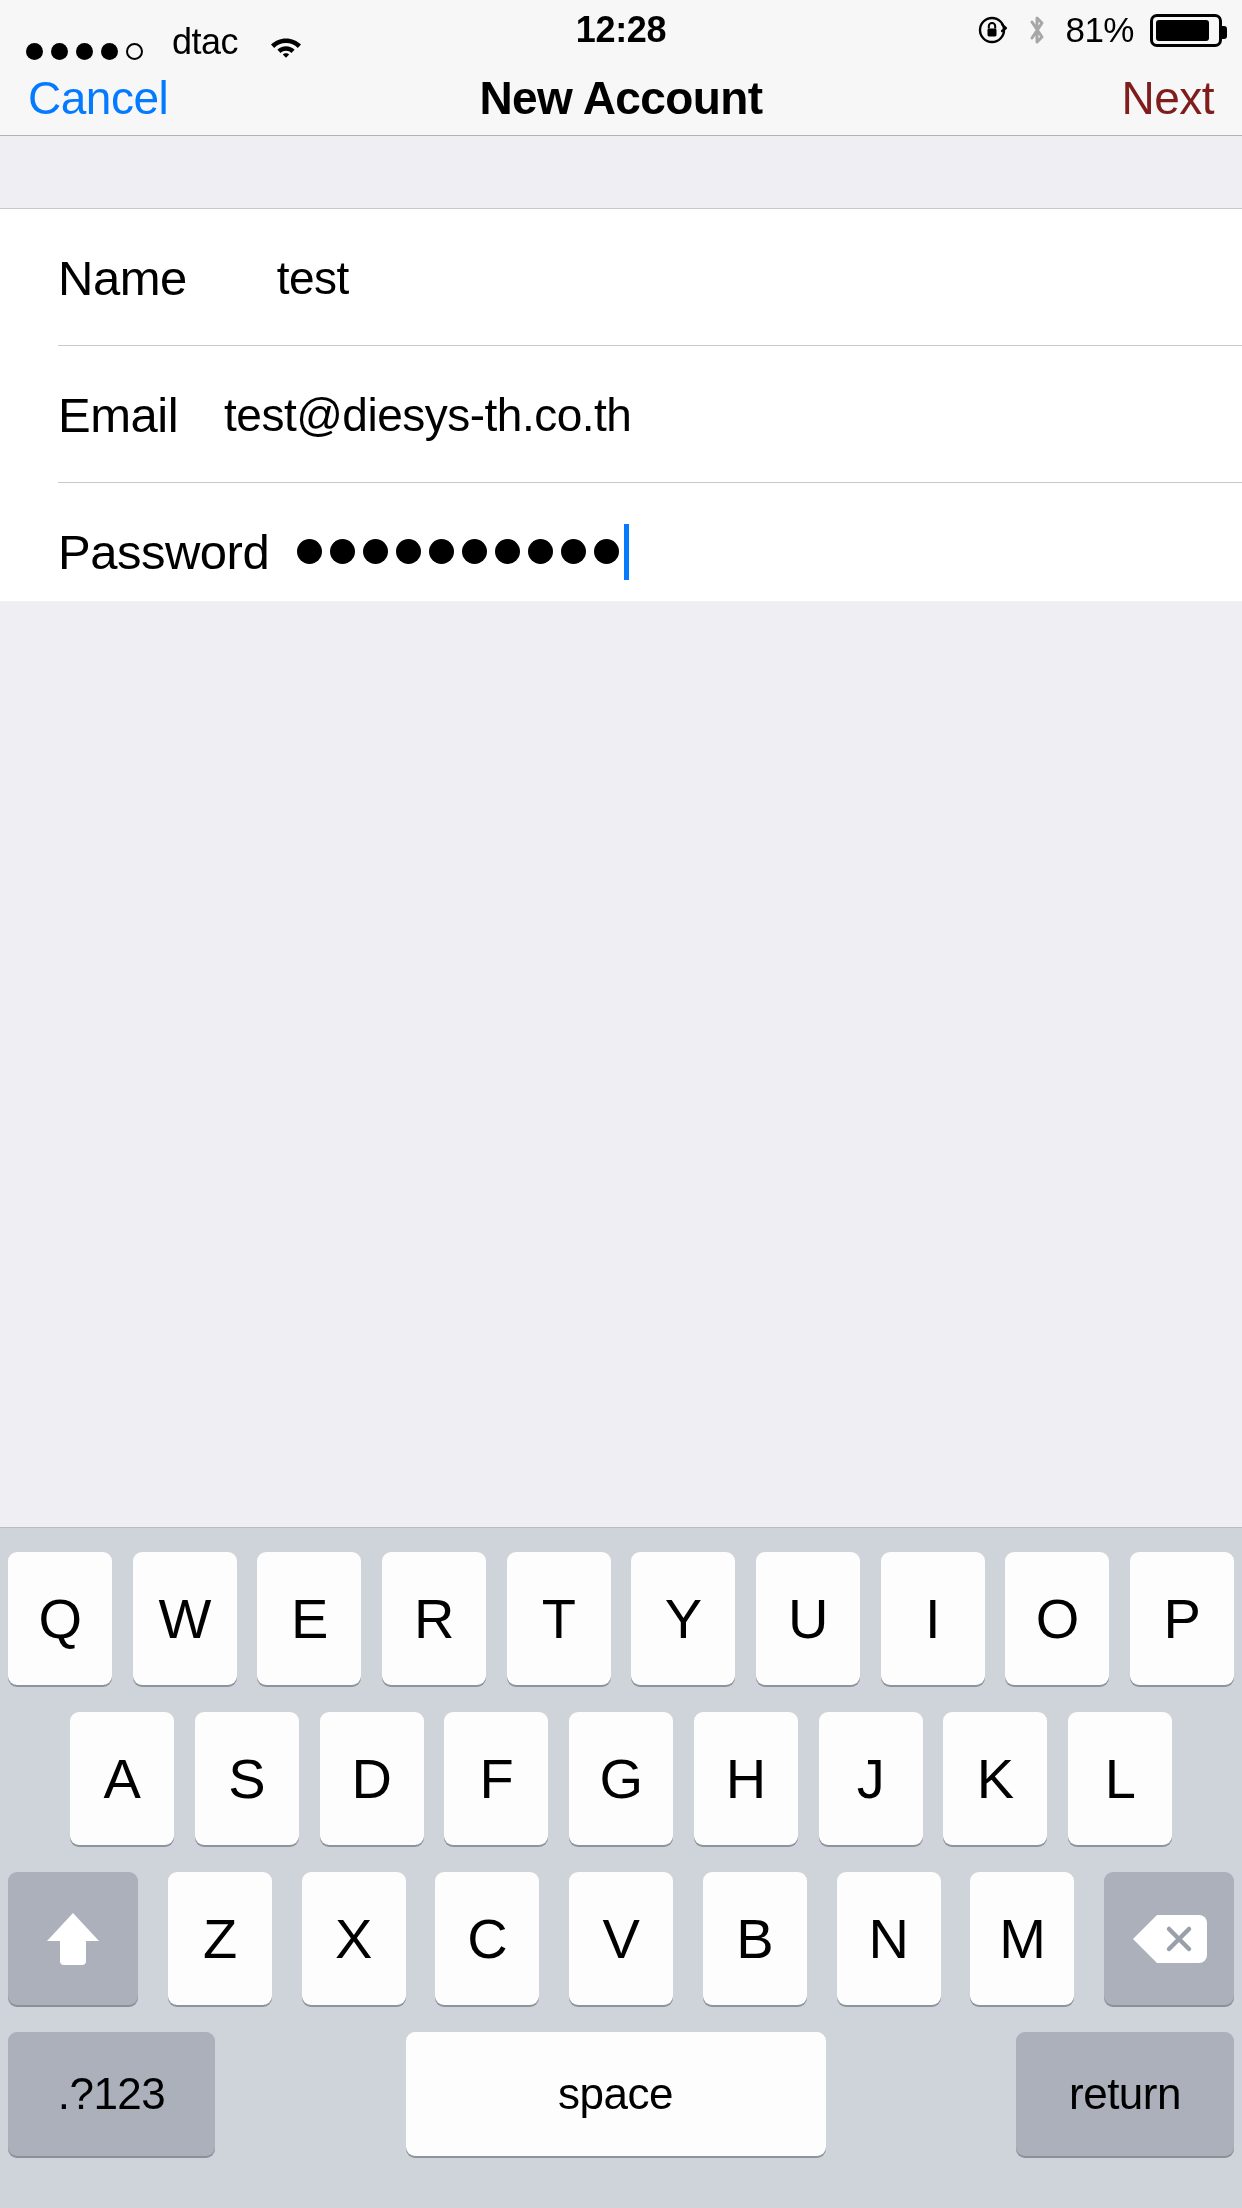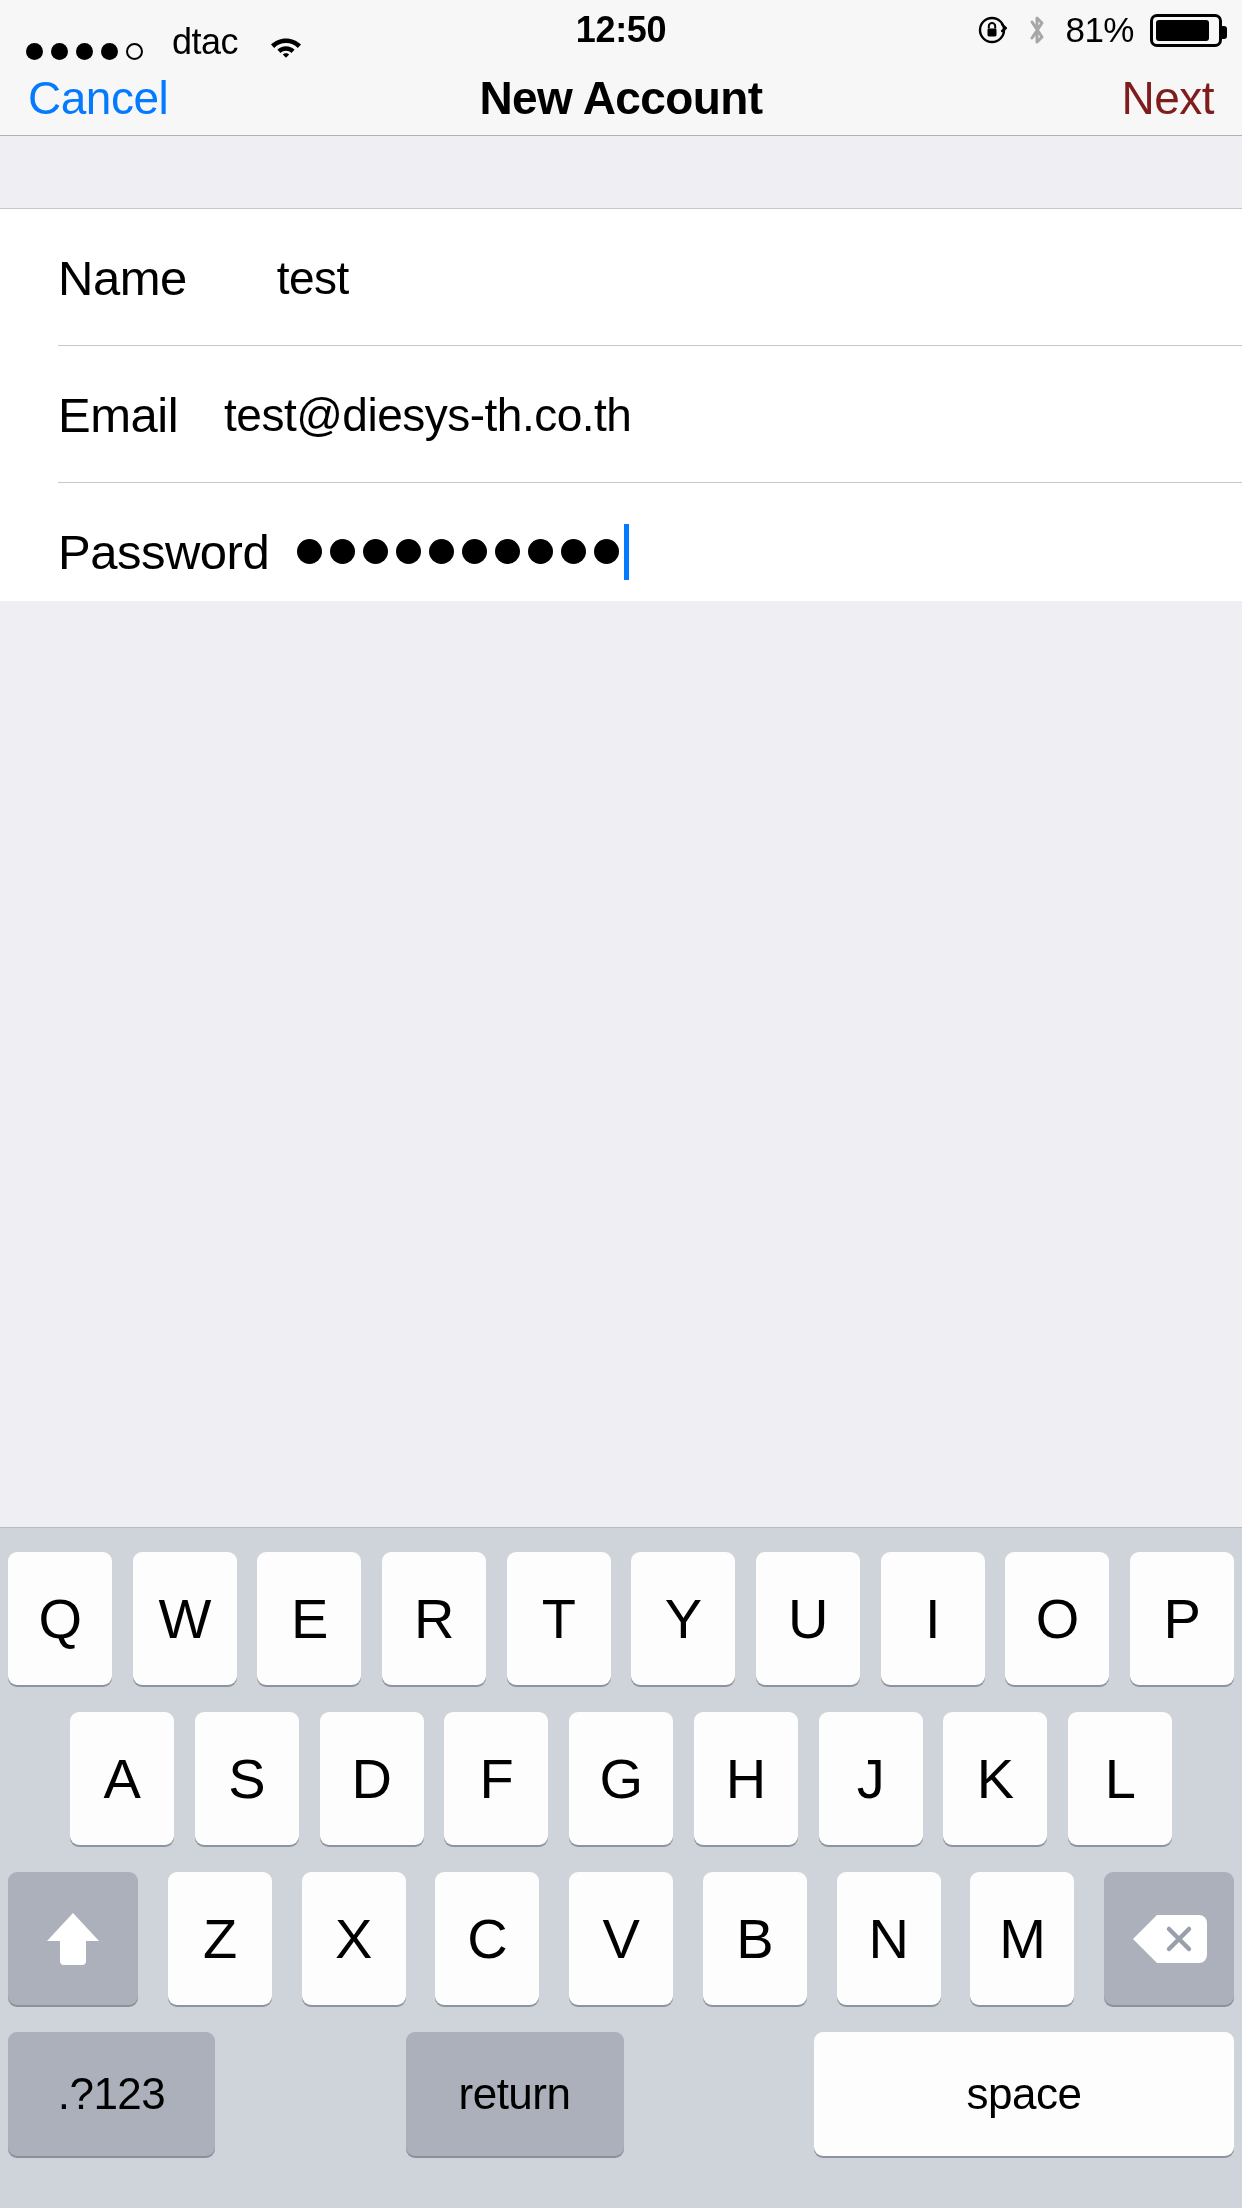--- a/index.html
+++ b/index.html
@@ -331,21 +331,21 @@
       <span class="wifi">
         <svg width="34" height="26" viewBox="0 0 34 26">
           <path d="M17 4.5C11 4.5 5.8 7 2 10.6l3.2 3.3C8.3 10.9 12.4 9 17 9s8.7 1.9 11.8 4.9l3.2-3.3C28.2 7 23 4.5 17 4.5z" fill="#000"></path>
           <path d="M17 12.2c-3.4 0-6.4 1.4-8.6 3.6l3.2 3.2c1.4-1.4 3.3-2.3 5.4-2.3s4 .9 5.4 2.3l3.2-3.2c-2.2-2.2-5.2-3.6-8.6-3.6z" fill="#000"></path>
           <path d="M17 19.3c-1.2 0-2.4.5-3.2 1.3l3.2 3.2 3.2-3.2c-.8-.8-2-1.3-3.2-1.3z" fill="#000"></path>
         </svg>
       </span>
     </div>
 
     <div class="sb-center">
-      <span class="sb-time">12:50</span>
+      <span class="sb-time">12:28</span>
     </div>
 
     <div class="sb-right">
       <span class="rotlock">
         <svg width="32" height="32" viewBox="0 0 32 32">
           <circle cx="15" cy="16" r="12" fill="none" stroke="#000" stroke-width="2.4"></circle>
           <rect x="10.5" y="14.5" width="9" height="8" rx="1.4" fill="#000"></rect>
           <path d="M11.8 14.5v-2.2a3.2 3.2 0 0 1 6.4 0v2.2" fill="none" stroke="#000" stroke-width="2"></path>
           <path d="M25 10.5 L29 14 L25 17" fill="none" stroke="#000" stroke-width="2.2" stroke-linecap="round" stroke-linejoin="round"></path>
         </svg>
@@ -458,19 +458,19 @@
           <svg width="76" height="56" viewBox="0 0 76 56">
             <path d="M26 4 L68 4 A8 8 0 0 1 76 12 L76 44 A8 8 0 0 1 68 52 L26 52 L2 28 Z" fill="#ffffff"></path>
             <path d="M38 18 L58 38 M58 18 L38 38" stroke="#9aa0ab" stroke-width="4.5" stroke-linecap="round"></path>
           </svg>
         </span>
       </div>
     </div>
 
     <div class="kb-row r4">
       <div class="key num wide-gray">.?123</div>
+      <div class="key space">space</div>
       <div class="key ret wide-gray">return</div>
-      <div class="key space">space</div>
     </div>
 
   </div>
 
 </div>
 
 </body></html>

